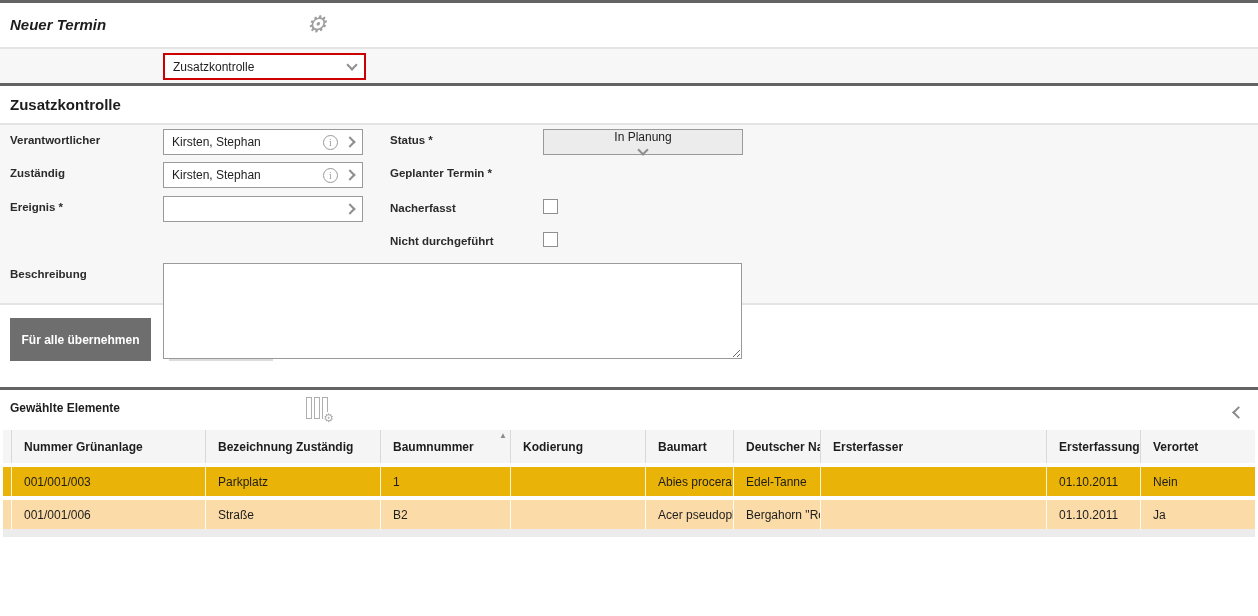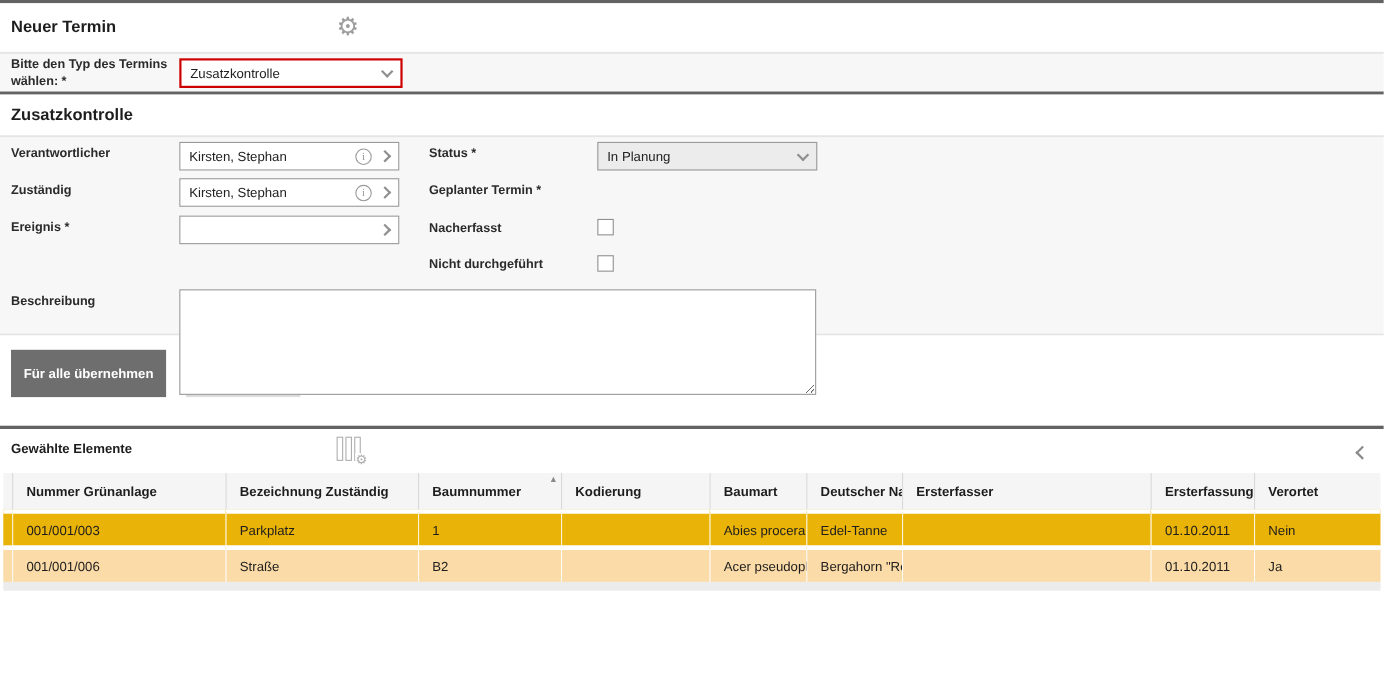--- a/index.html
+++ b/index.html
@@ -5,21 +5,21 @@
   * { box-sizing: border-box; margin: 0; padding: 0; }
   html, body { width: 1258px; height: 616px; overflow: hidden; }
   body { font-family: "Liberation Sans", sans-serif; background: #fff; color: #222; }
   .page { width: 1258px; height: 616px; position: relative; background: #fff; }
 
   .sep-dark  { height: 3px; background: #636363; }
   .sep-light { height: 2px; background: #e4e4e4; }
 
   
   .topbar { height: 3px; background: #636363; }
-  .hdr-row { height: 44px; background: #fff; position: relative; }
+  .hdr-row { height: 44px; background: #fff; position: relative; font-style: italic; }
   .hdr-title { position: absolute; left: 10px; top: 13px; font-size: 15px; font-weight: bold; color: #1d1d1d; }
   .gear-big { position: absolute; left: 306px; top: 8px; font-size: 23px; color: #9e9e9e; cursor: pointer; line-height: 26px; }
 
   
   .type-row { height: 34px; background: #f7f7f7; position: relative; }
   .type-lbl { position: absolute; left: 10px; top: 3px; width: 152px; font-size: 11.5px; font-weight: bold; line-height: 1.3; color: #2b2b2b; }
   .fieldbox { position: absolute; height: 26px; background: #fff; border: 1px solid #9a9a9a; display: flex; align-items: center; padding: 0 8px; }
   .fieldbox input { border: none; outline: none; background: transparent; flex: 1 1 auto; min-width: 0; font-size: 12px; font-family: "Liberation Sans", sans-serif; color: #222; height: 100%; }
   .fieldbox .val { flex: 1 1 auto; font-size: 12px; color: #222; white-space: nowrap; overflow: hidden; }
   .type-select { left: 163px; top: 4px; width: 203px; height: 27px; border: 2px solid #cc0000; cursor: pointer; }
@@ -32,21 +32,21 @@
   
   .section-row { height: 37px; background: #fff; display: flex; align-items: center; }
   .section-title { margin-left: 10px; font-size: 15px; font-weight: bold; color: #1d1d1d; }
 
   
   .form-area { height: 178px; background: #f7f7f7; position: relative; }
   .flbl { position: absolute; left: 10px; font-size: 11.5px; font-weight: bold; color: #2b2b2b; }
   .flbl.r { left: 390px; }
   .fb-l { left: 163px; width: 200px; }
   .fb-r { left: 543px; width: 200px; }
-  .fb-gray { background: #ececec; cursor: pointer; }
+  .fb-gray { background: #ececec; cursor: pointer; flex-direction: column; }
   .info-icon { width: 15px; height: 15px; border: 1px solid #9a9a9a; border-radius: 50%; color: #9a9a9a; font-size: 10px; line-height: 13px; text-align: center; flex: 0 0 auto; margin-right: 8px; cursor: pointer; font-family: "Liberation Serif", serif; }
   .cb { position: absolute; left: 543px; width: 15px; height: 15px; appearance: none; -webkit-appearance: none; border: 1px solid #8f8f8f; background: #fff; cursor: pointer; }
   .ta { position: absolute; left: 163px; top: 138px; width: 579px; height: 96px; border: 1px solid #9a9a9a; background: #fff; resize: both; font-family: "Liberation Sans", sans-serif; font-size: 12px; padding: 4px 6px; outline: none; }
   .cal-svg { flex: 0 0 auto; cursor: pointer; }
 
   
   .btn-row { height: 82px; background: #fff; padding: 13px 0 0 10px; display: flex; }
   .btn { height: 43px; font-family: "Liberation Sans", sans-serif; font-size: 12px; font-weight: bold; cursor: pointer; }
   .btn-primary { width: 141px; background: #6e6e6e; color: #fff; border: none; }
   .btn-secondary { width: 104px; margin-left: 18px; background: #fff; color: #4c4c4c; border: 2px solid #dcdcdc; }
@@ -80,21 +80,20 @@
 
   <div class="topbar"></div>
 
   <div class="hdr-row">
     <span class="hdr-title">Neuer Termin</span>
     <span class="gear-big">⚙</span>
   </div>
   <div class="sep-light"></div>
 
   <div class="type-row">
-    <div class="type-lbl">Bitte den Typ des Termins wählen: *</div>
     <div class="fieldbox type-select">
       <span class="val">Zusatzkontrolle</span>
       <span class="chv down"></span>
     </div>
   </div>
 
   <div class="sep-dark"></div>
 
   <div class="section-row">
     <span class="section-title">Zusatzkontrolle</span>

